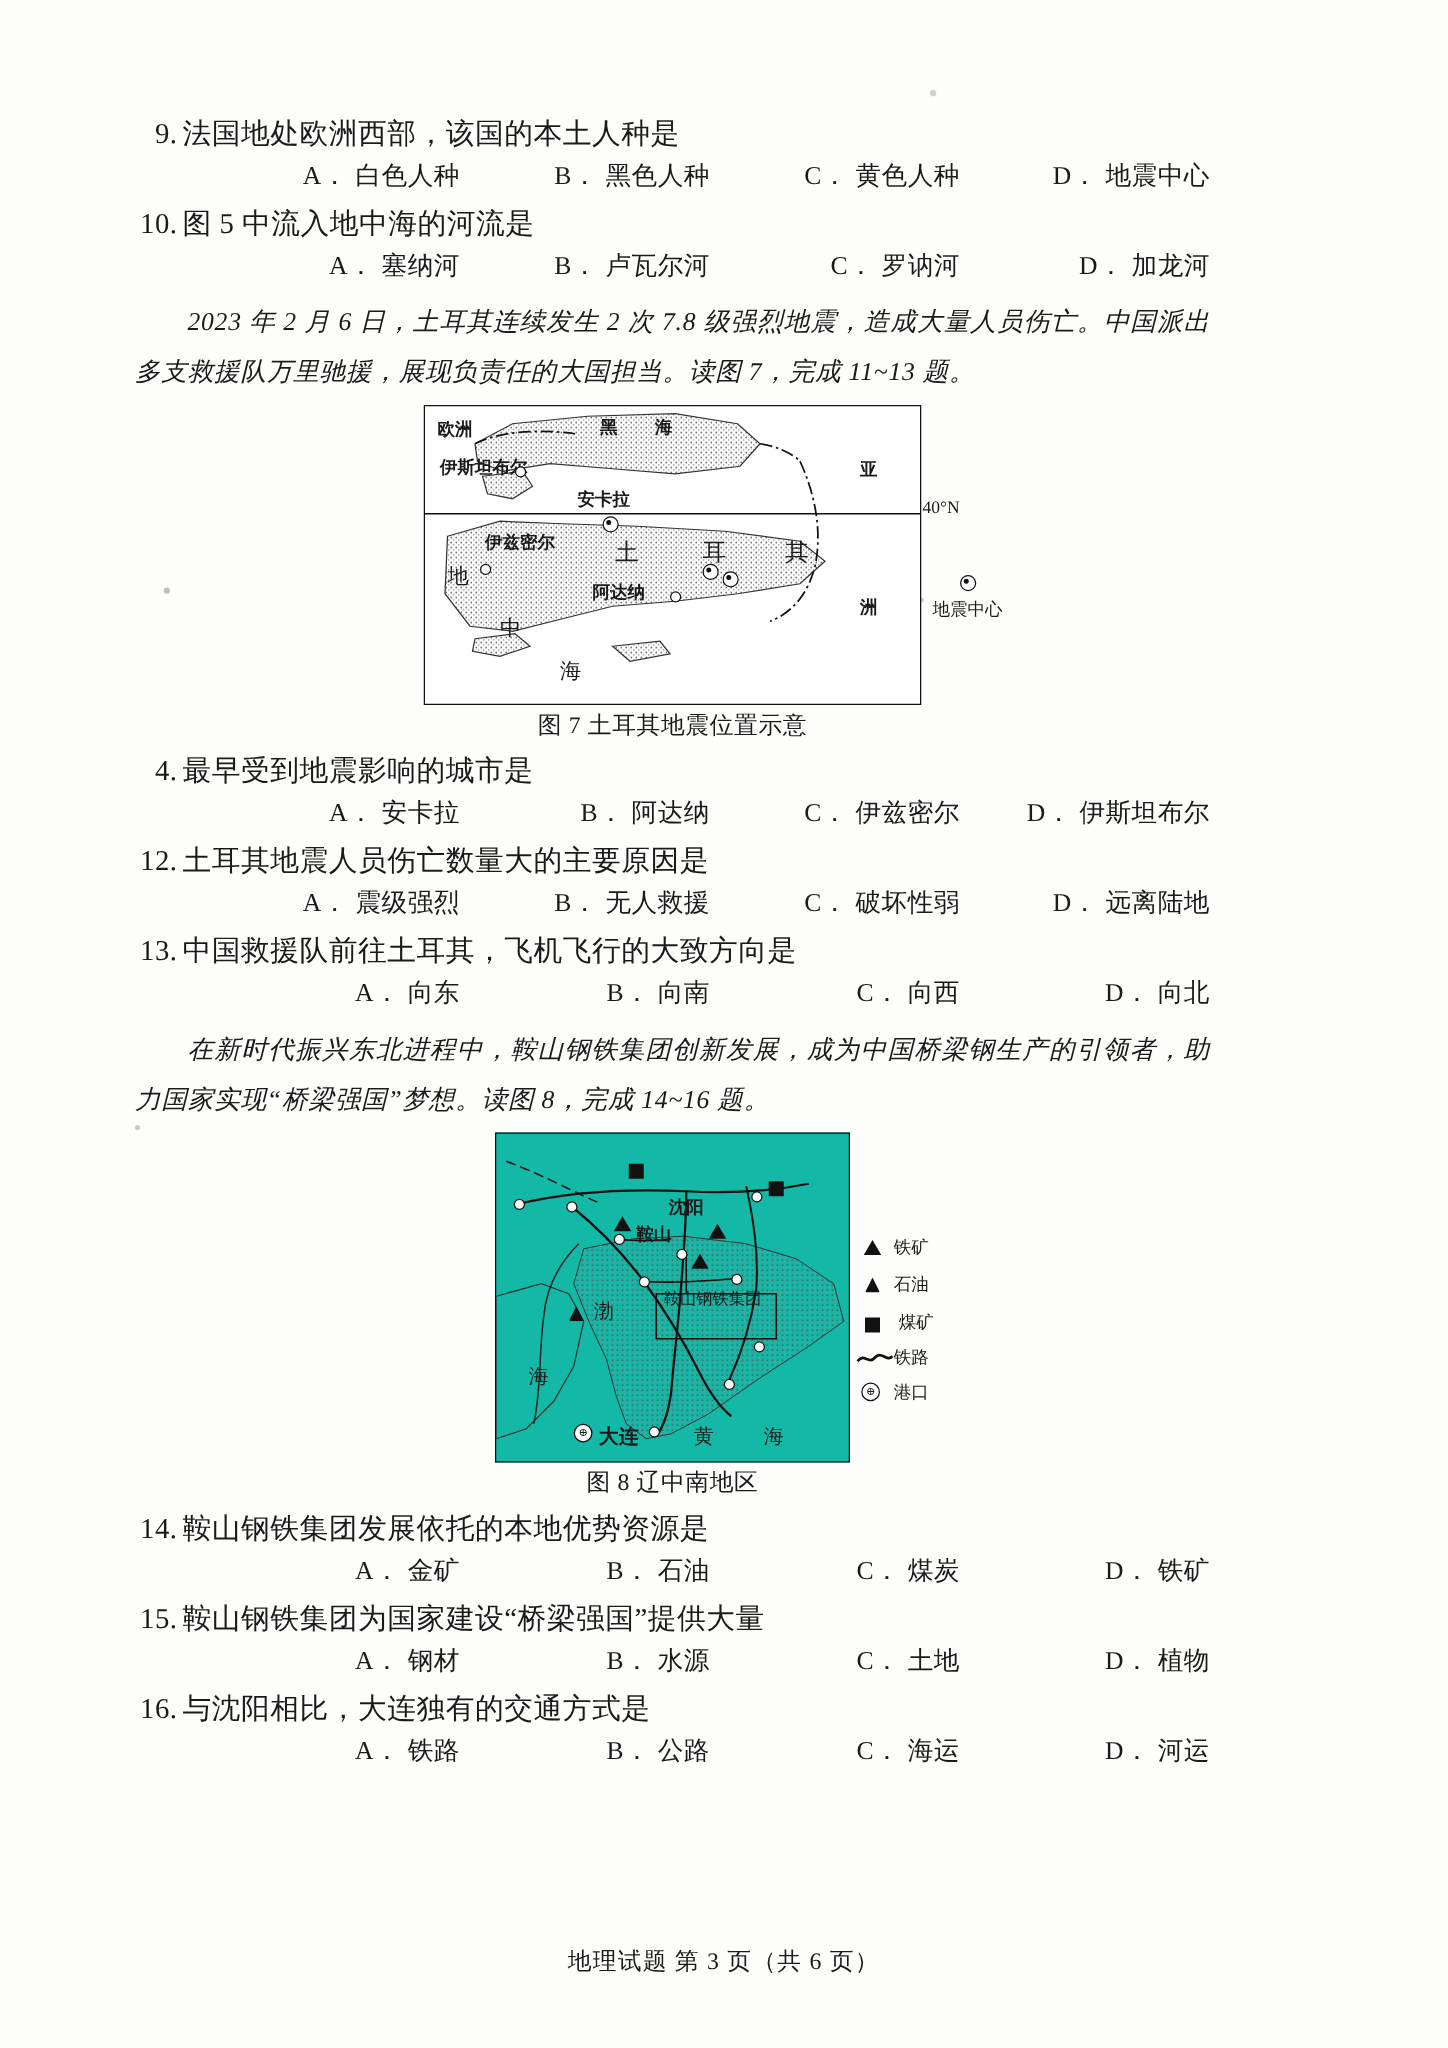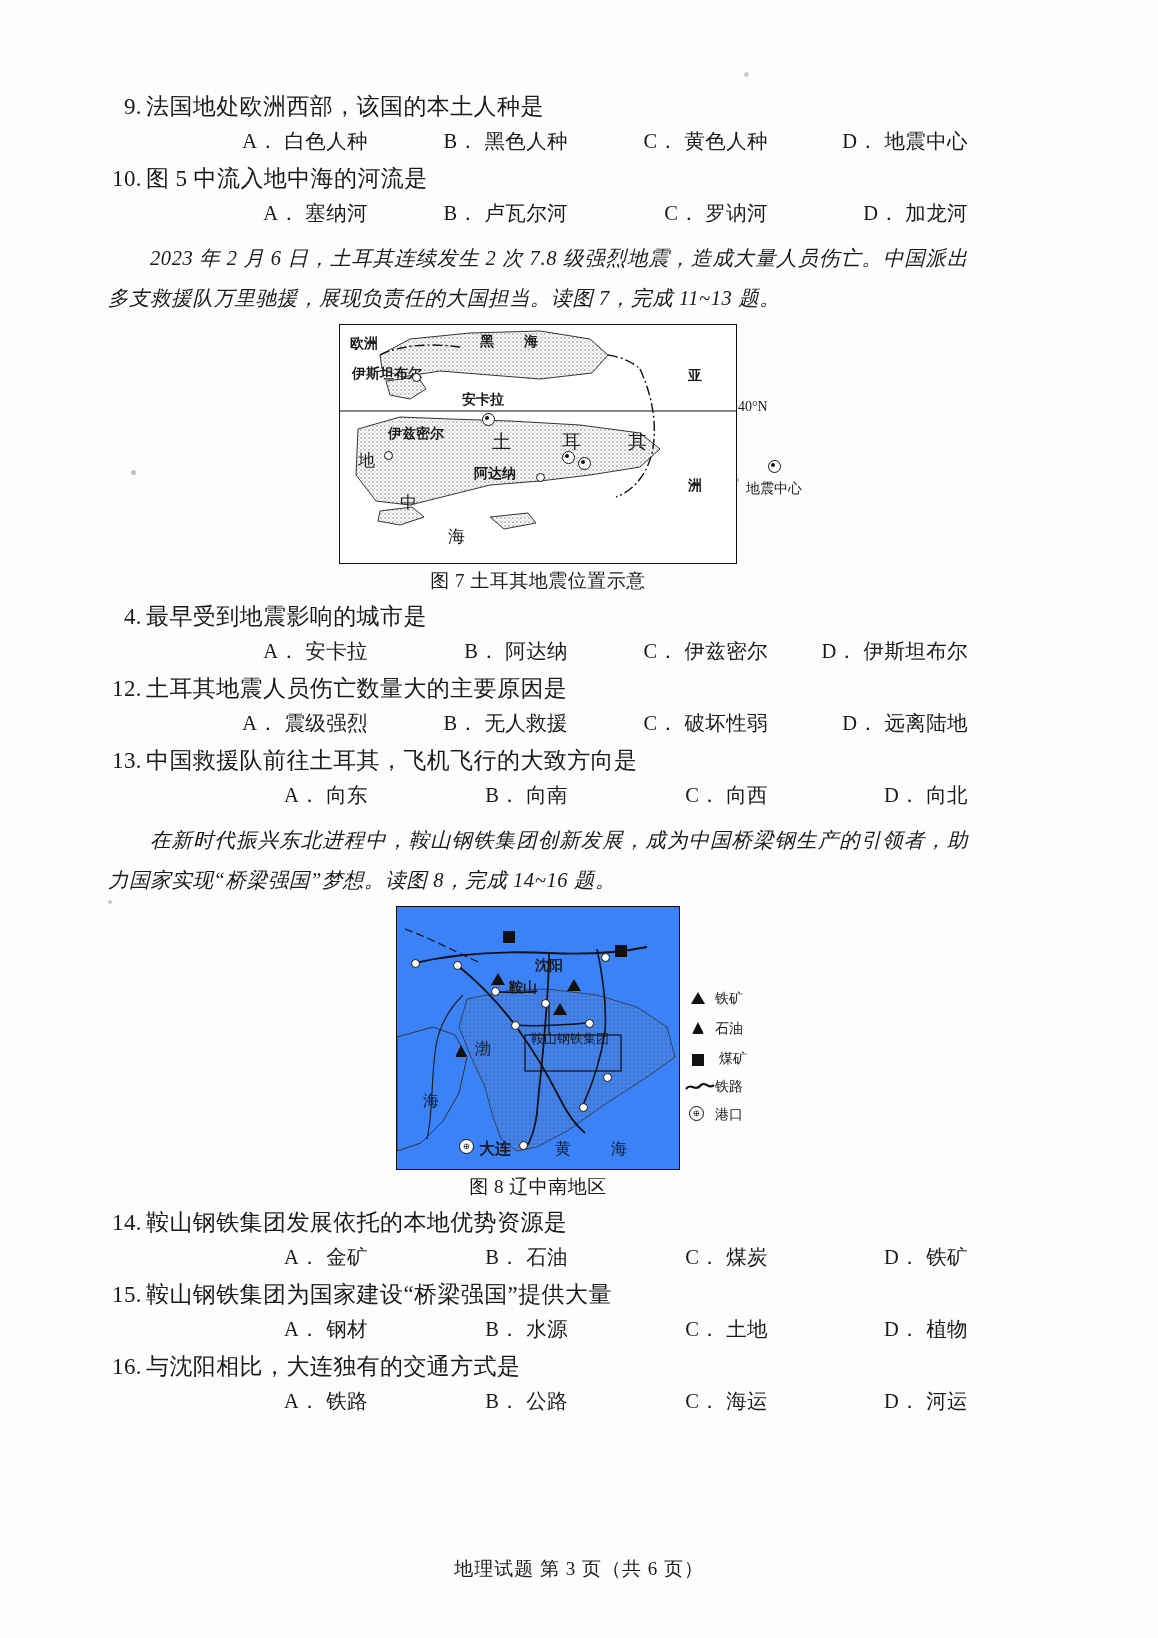--- a/index.html
+++ b/index.html
@@ -97,21 +97,21 @@
   .fig8-wrap {
     width: 290px;
     margin: 0 auto;
     position: relative;
   }
   .fig8-box {
     position: relative;
     width: 282px;
     height: 262px;
     border: 1.6px solid #111;
-    background: #3b82f6;
+    background: #14b8a6;
     margin: 0 auto;
     overflow: hidden;
   }
   .legend {
     position: absolute;
     font-size: 14px;
     line-height: 22px;
     white-space: nowrap;
   }
   .map-label {

